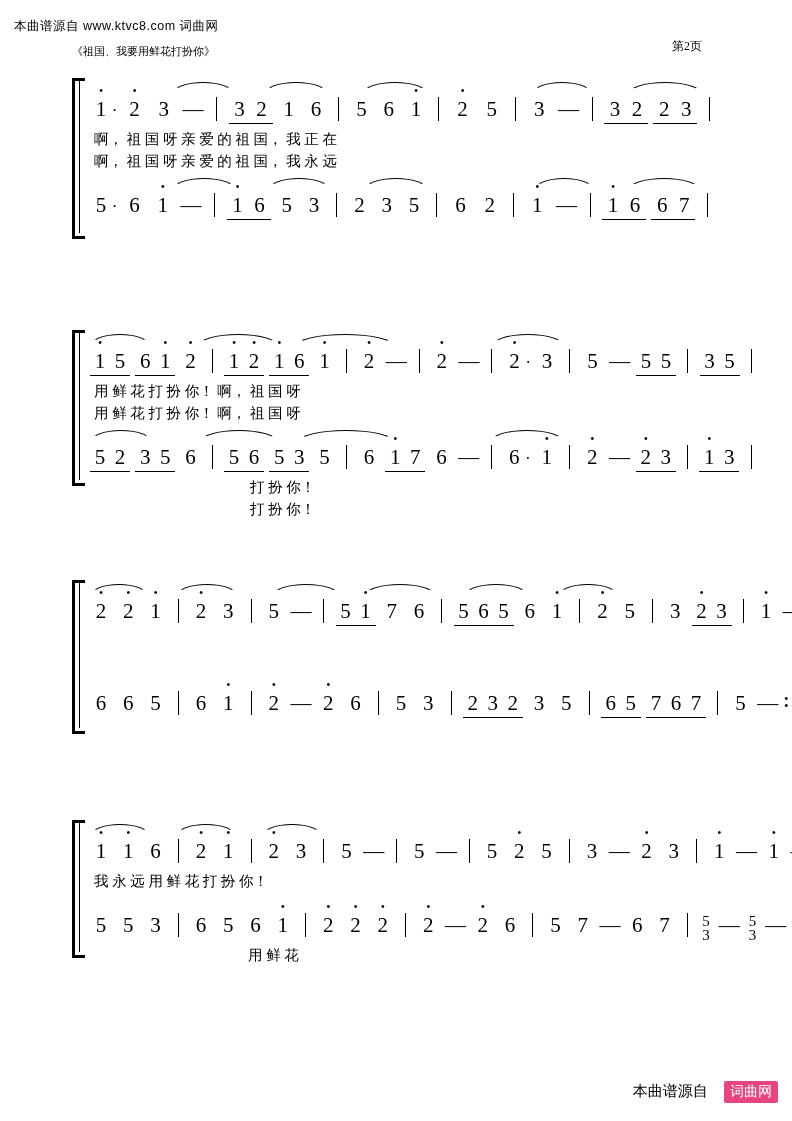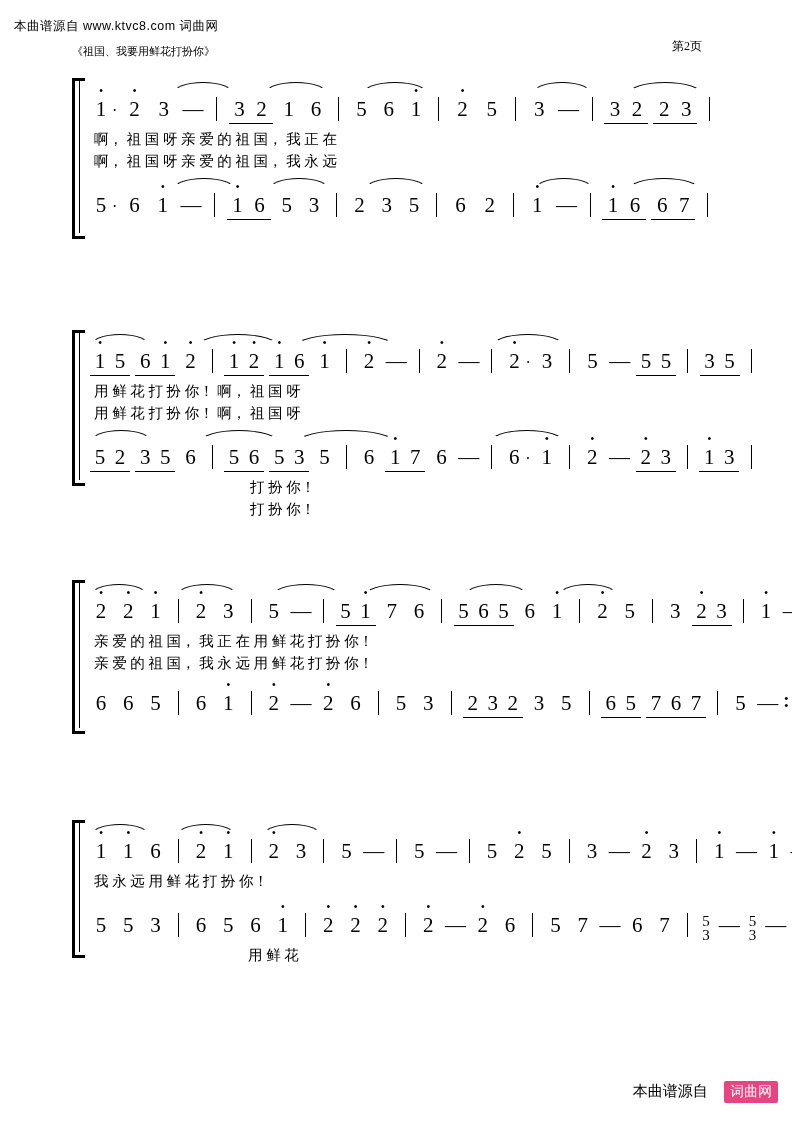--- a/index.html
+++ b/index.html
@@ -306,22 +306,20 @@
         <span class="bar"></span>
         <span class="n" style="width:22px;"><span class="up">•</span>1</span>
         <span class="n" style="width:22px;">—</span>
         
         
         
         
       </div>
     </div>
 
-    <div class="lyr" style="left:22px;top:52px;">亲 爱 的 祖   国，   我  正 在 用 鲜  花   打 扮     你！</div>
-    <div class="lyr" style="left:22px;top:74px;">亲 爱 的 祖   国，   我  永 远 用 鲜  花   打 扮     你！</div>
 
     <div class="row" style="top:110px;">
       <div class="notes">
         <span class="n" style="width:22px;">6</span>
         <span class="n" style="width:22px;">6</span>
         <span class="n" style="width:22px;">5</span>
         <span class="bar"></span>
         <span class="n" style="width:22px;">6</span>
         <span class="n" style="width:22px;"><span class="up">•</span>1</span>
         <span class="bar"></span>

